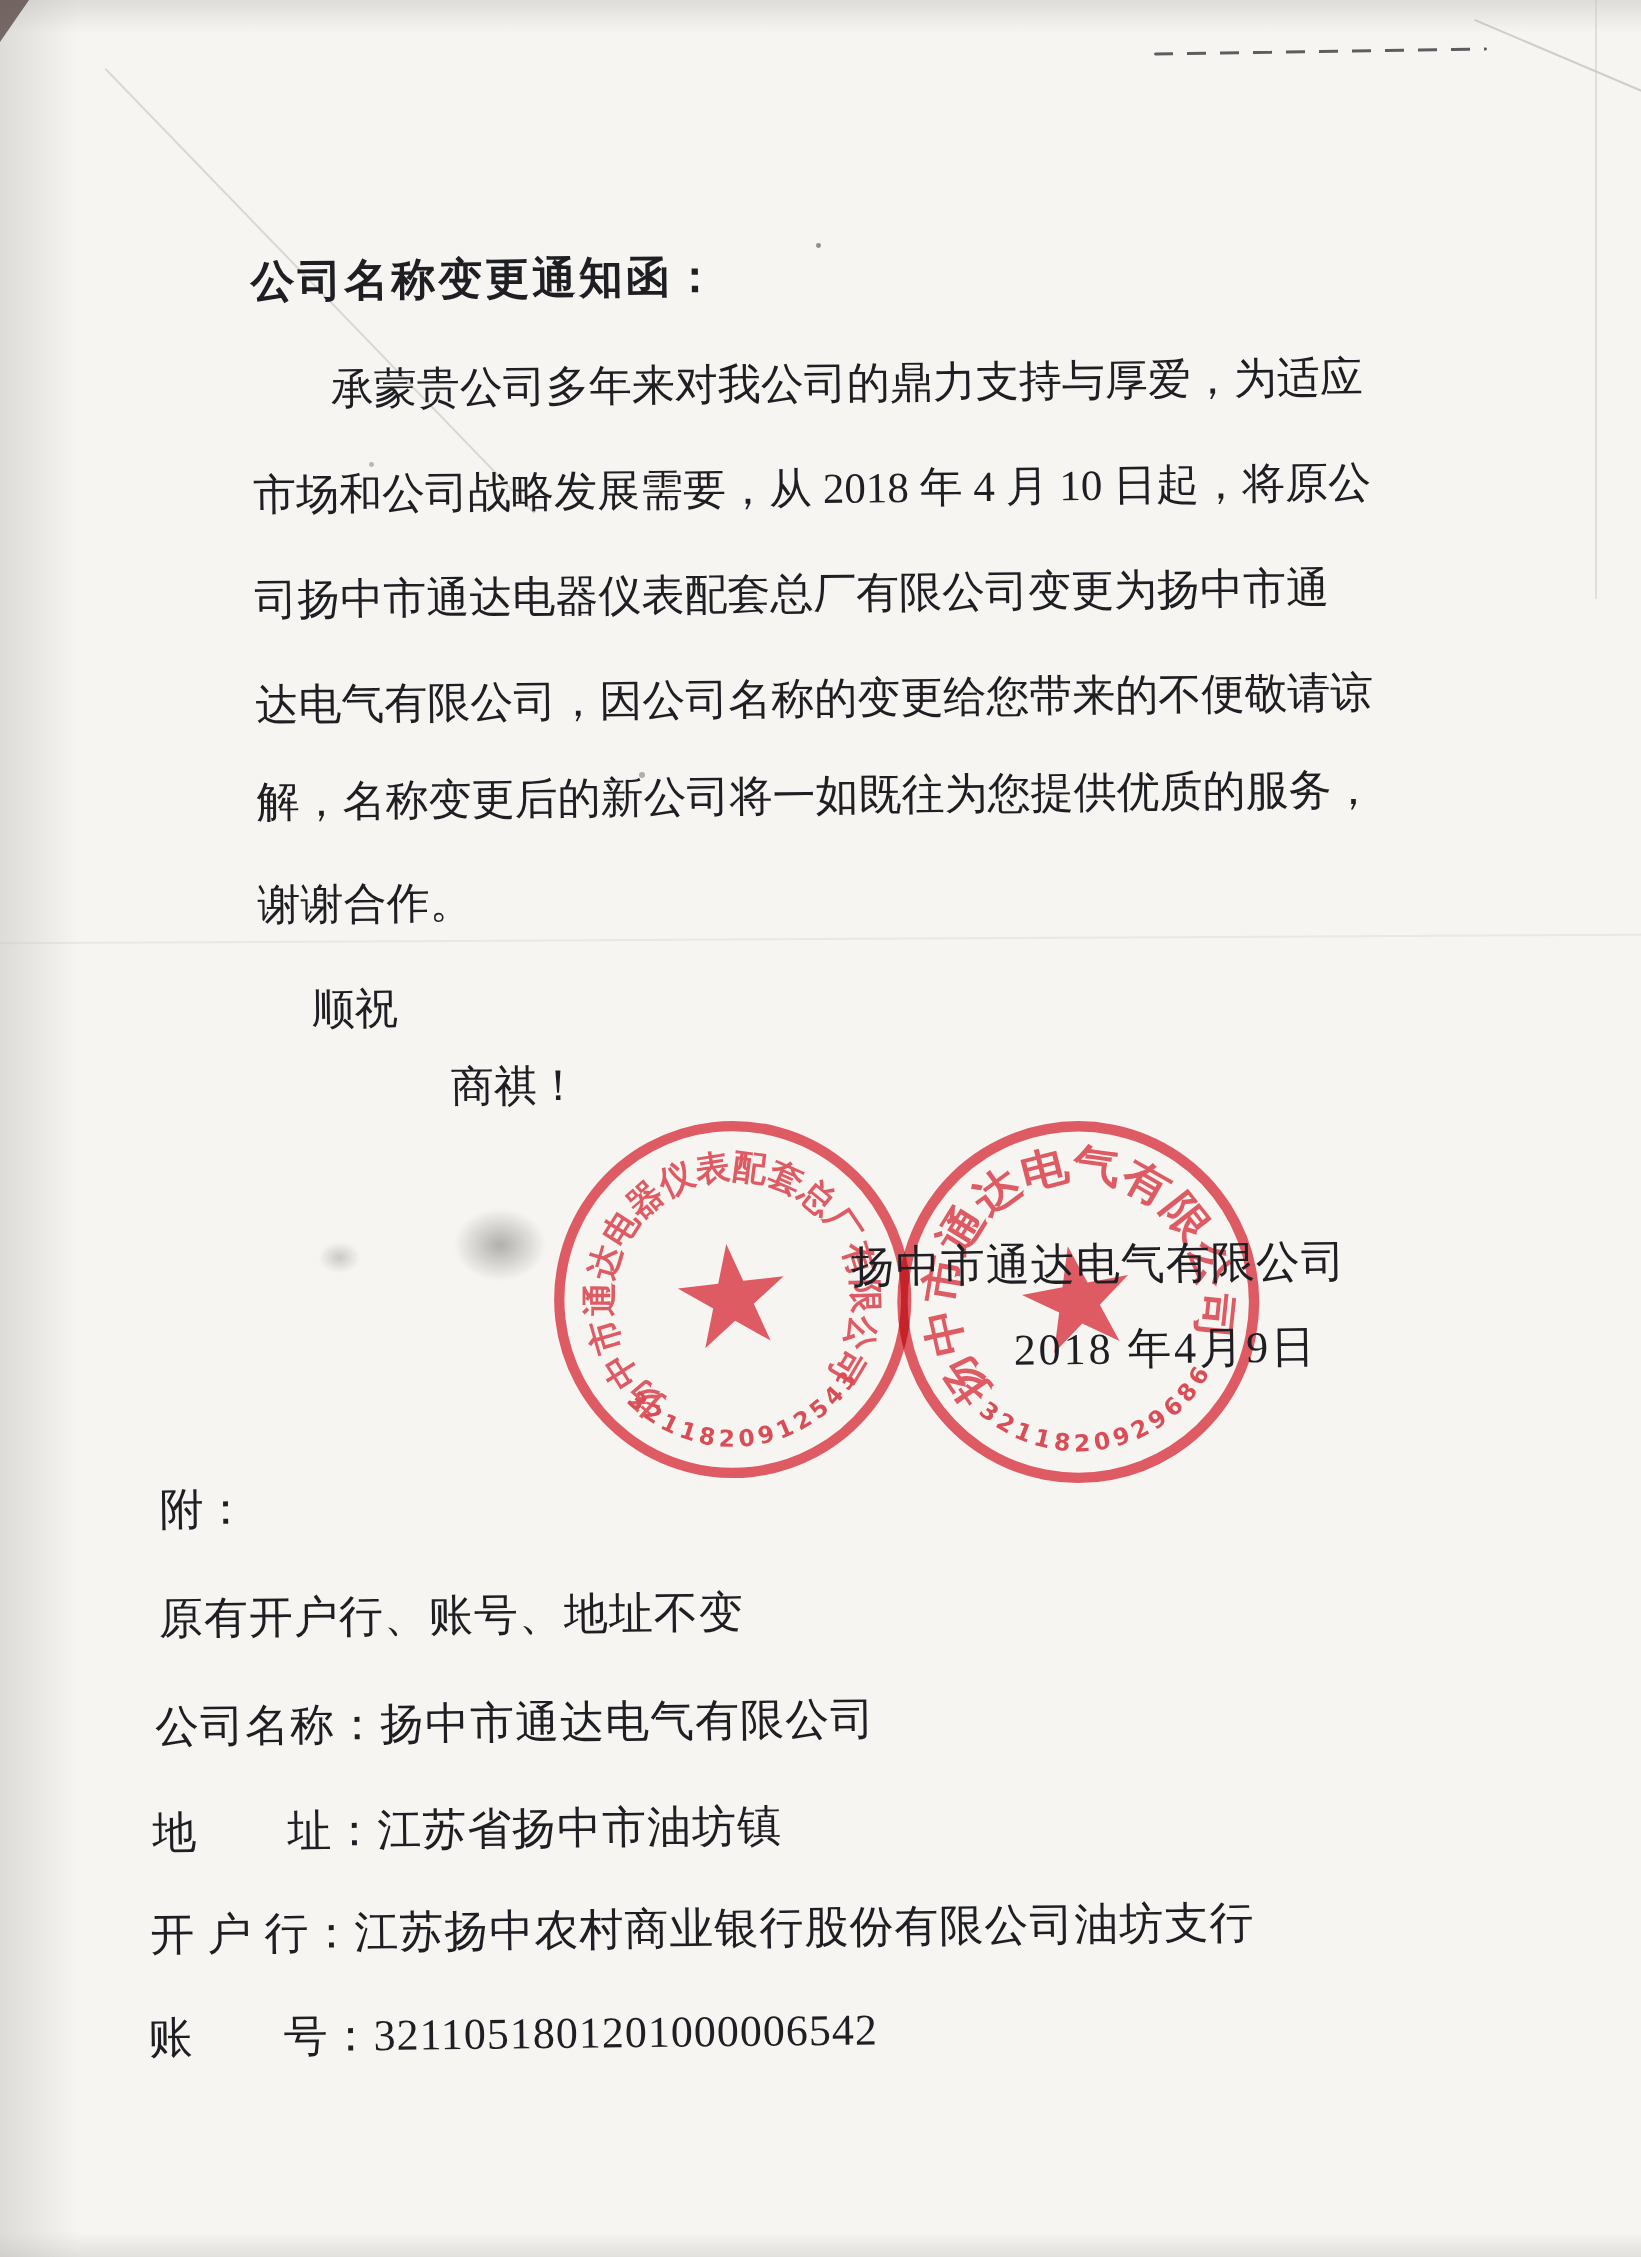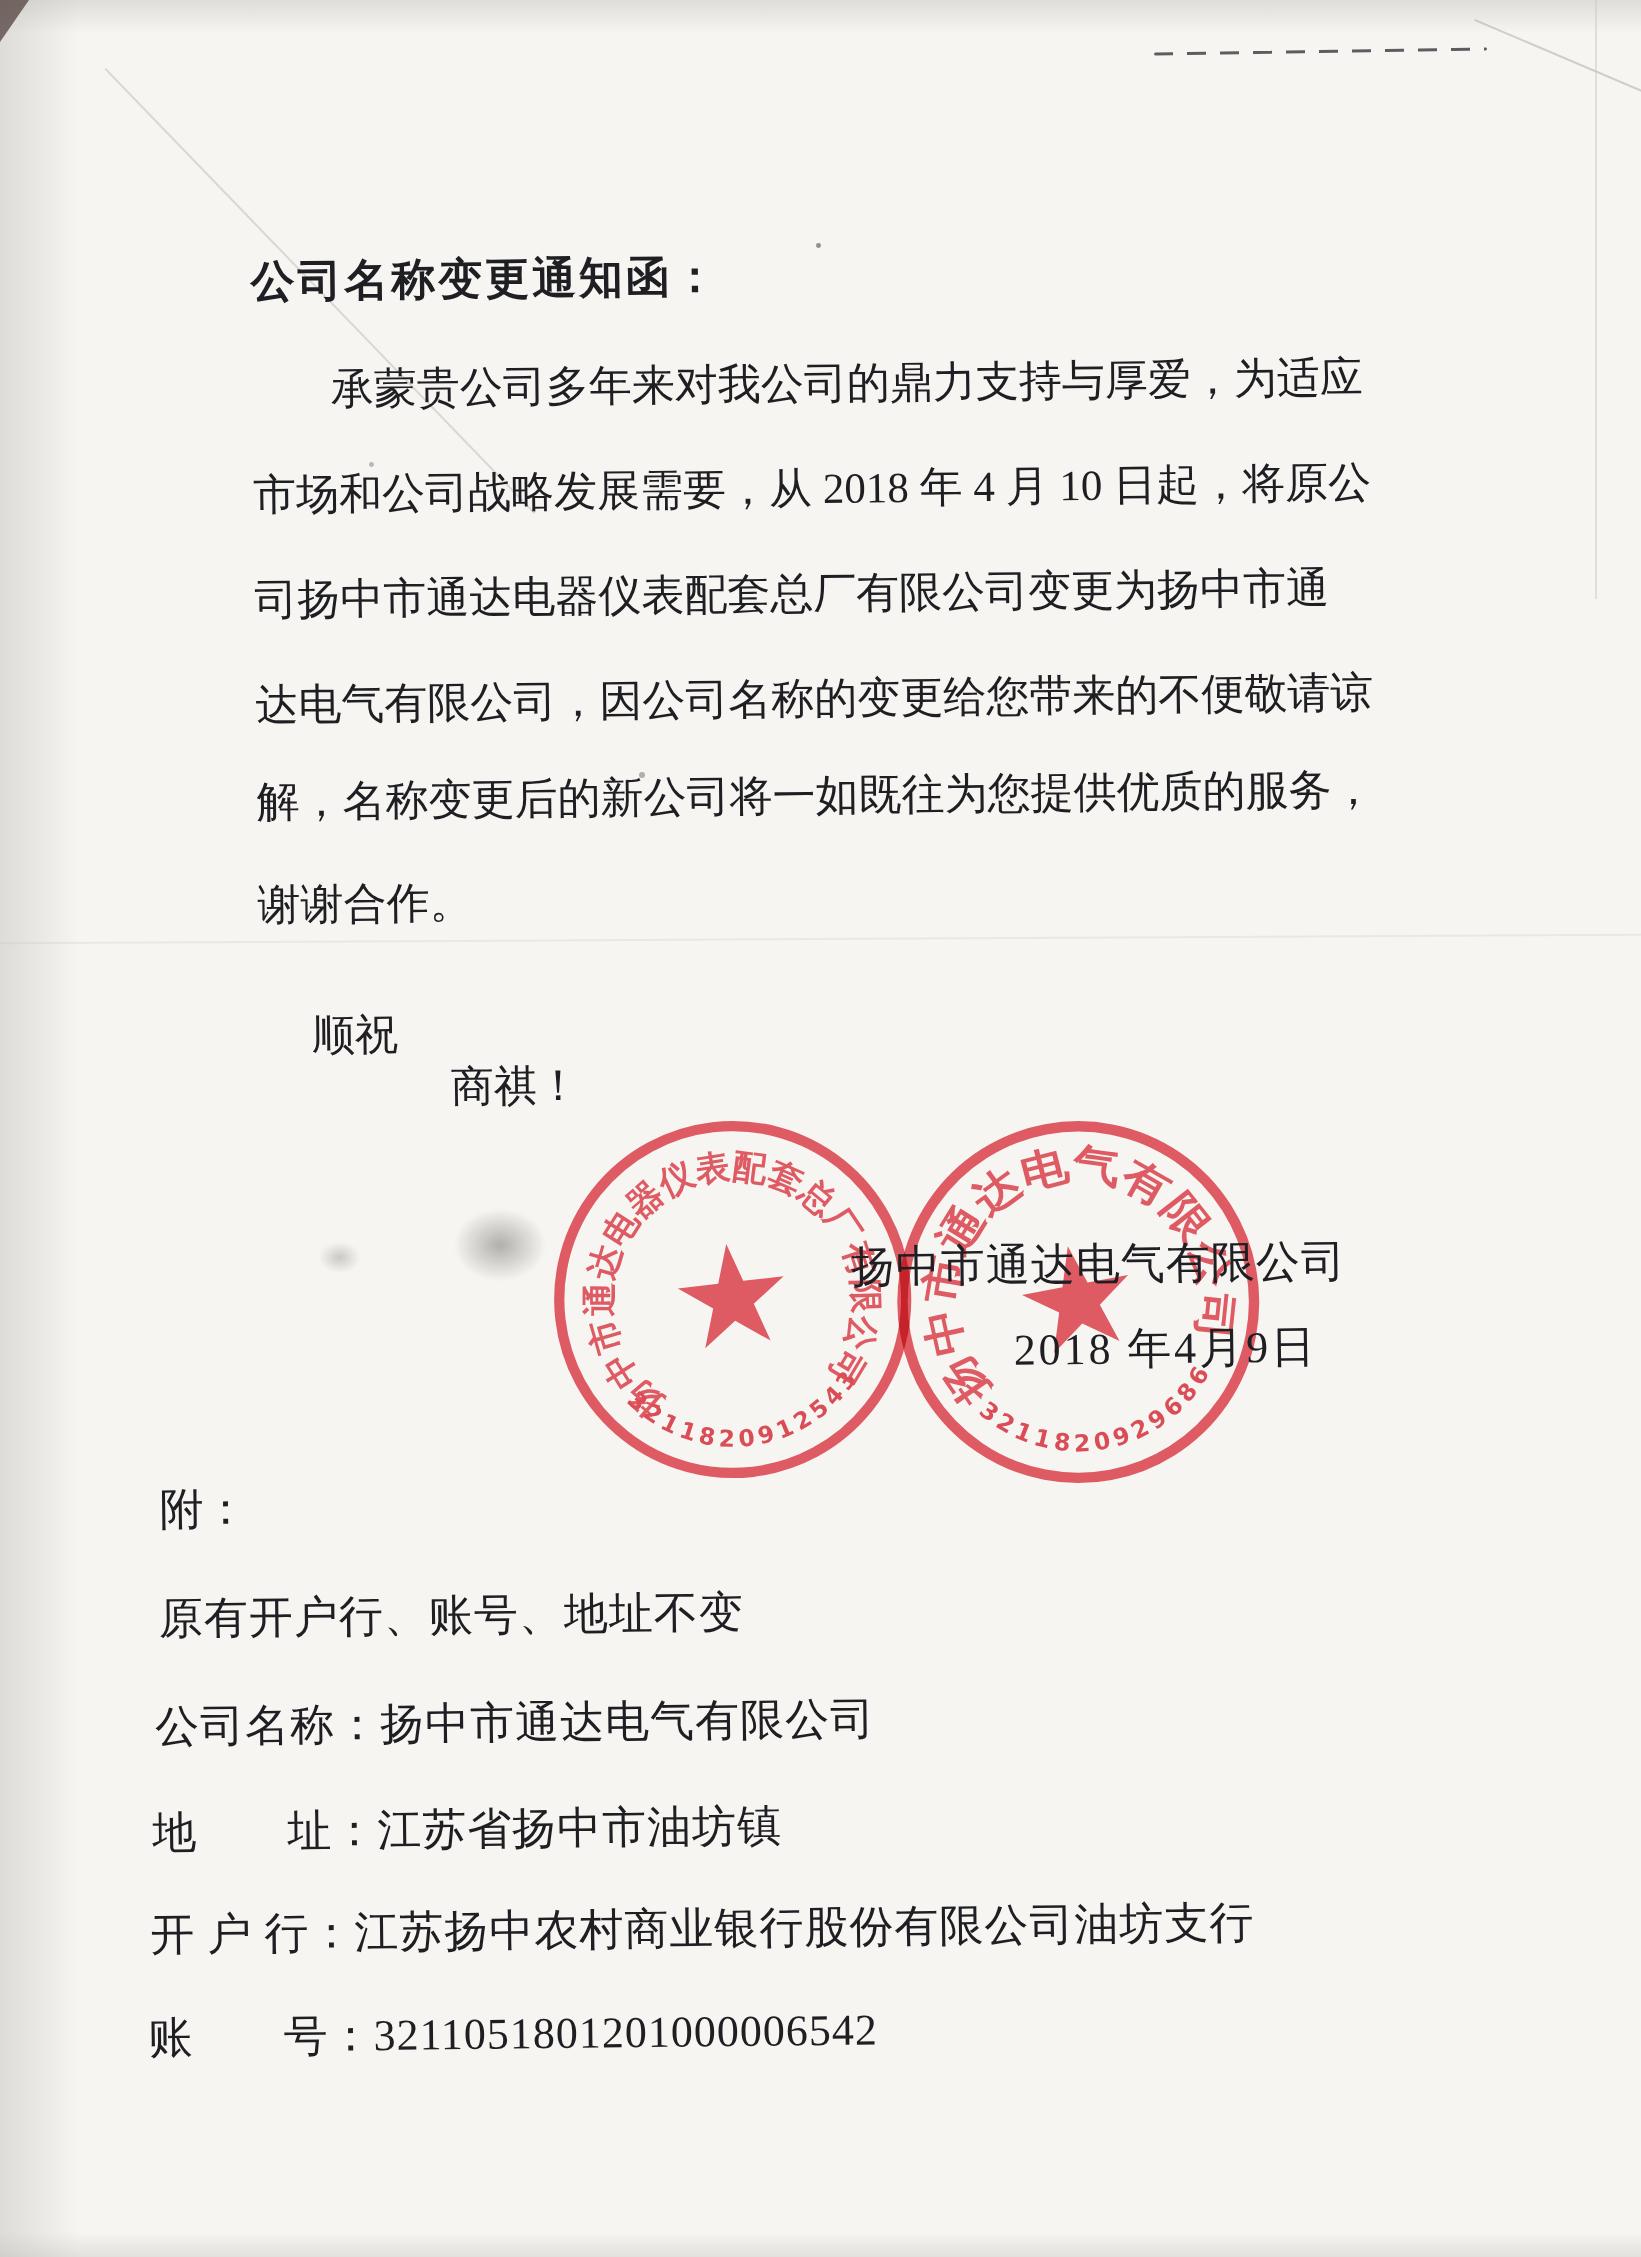--- a/index.html
+++ b/index.html
@@ -12,21 +12,21 @@
   }
   .tilt{position:absolute;inset:0;transform:rotate(-0.65deg);transform-origin:50% 45%;}
   .txt{position:absolute;white-space:nowrap;font-size:43px;color:#1e1e23;}
   .title{left:259px;top:246px;font-size:44px;font-weight:bold;letter-spacing:2.9px;}
   .l1{left:338px;top:355px}
   .l2{left:259px;top:460px}
   .l3{left:259px;top:565px}
   .l4{left:259px;top:670px}
   .l5{left:259px;top:767px}
   .l6{left:259px;top:870px}
-  .wish-prefix{left:312px;top:1001px}
+  .wish-prefix{left:312px;top:975px}
   .wish{left:450px;top:1054px}
   .sig{left:848px;top:1238px;font-size:44px;letter-spacing:1px;}
   .date{left:1010px;top:1323px;font-size:44px;letter-spacing:2.9px;}
   .attach-label{left:154px;top:1473px;font-size:44px;}
   .attach-note{left:152px;top:1582px;font-size:44px;letter-spacing:1px;}
   .f0{left:147px;top:1690px;font-size:44px;}
   .f1{left:143px;top:1796px;font-size:44px;}
   .f2{left:140px;top:1898px;font-size:44px;}
   .f3{left:137px;top:2001px;font-size:44px;}
   .field .lbl{letter-spacing:1px;}

